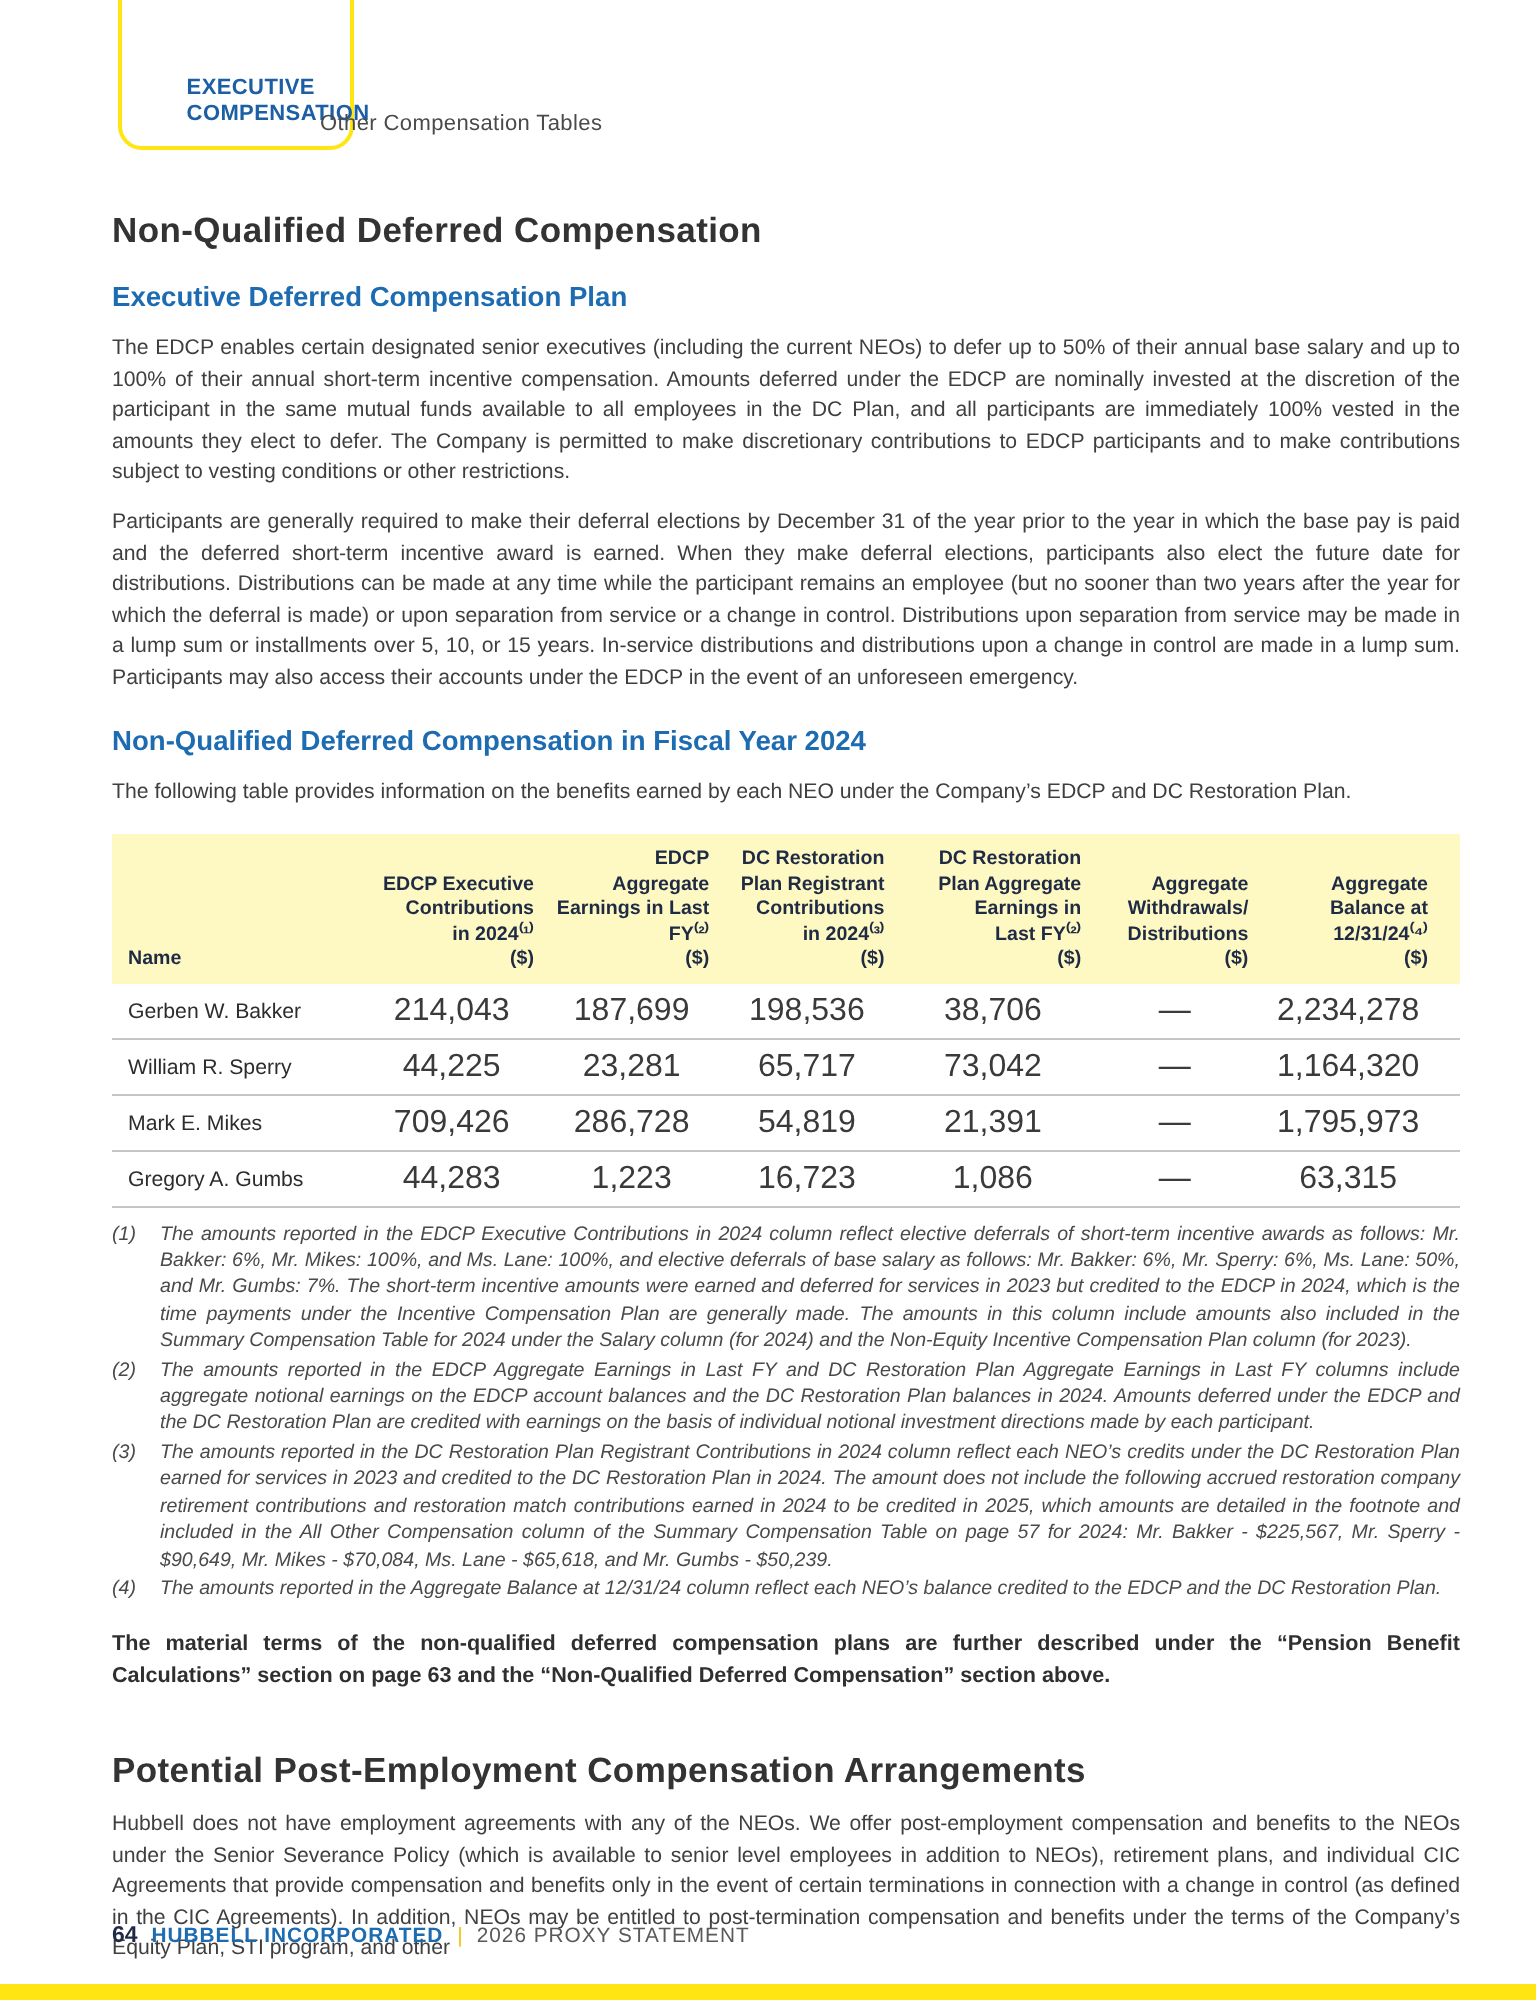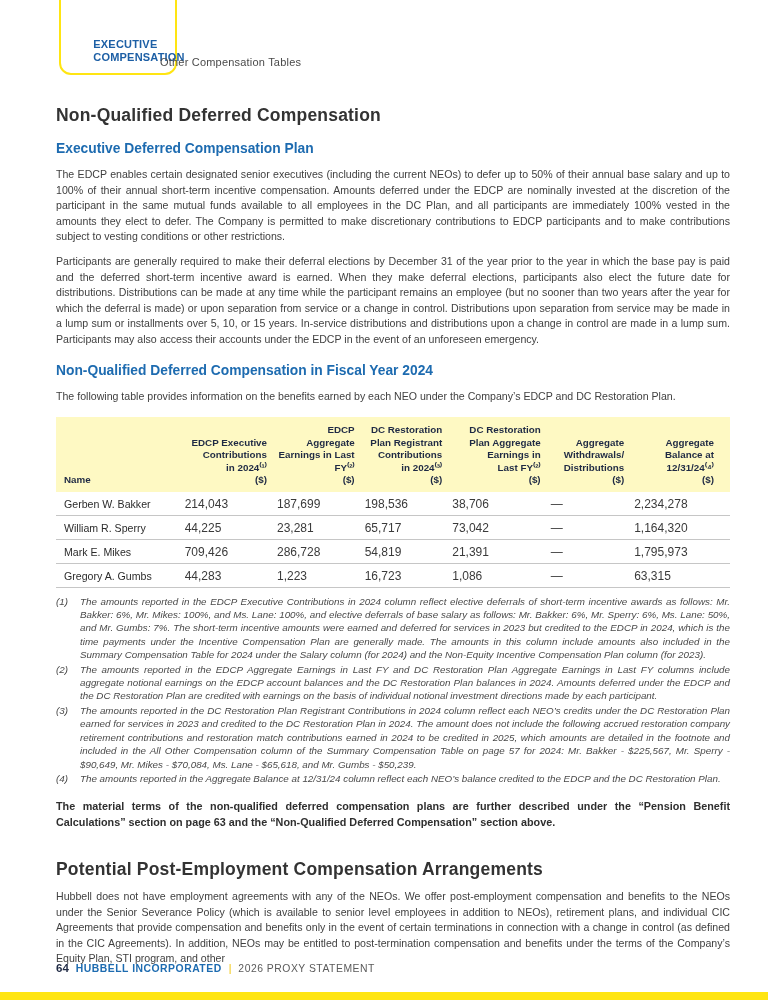--- a/index.html
+++ b/index.html
@@ -53,22 +53,22 @@
   .comp-table thead th {
     background:#fef9c3; color:#1f2a44;
     font-size:9.8px; font-weight:bold; line-height:12.5px;
     text-align:right; vertical-align:bottom;
     padding:7px 6px 5px 4px;
     white-space:pre-line;
   }
   .comp-table thead th.col-name { text-align:left; padding-left:8px; }
   .comp-table thead th.col-last { padding-right:16px; }
   .comp-table tbody td {
-    font-size:12px; color:#3a3a3a;
-    text-align:left; padding:5px 6px 4px 4px;
+    font-size:16px; color:#3a3a3a;
+    text-align:center; padding:5px 6px 4px 4px;
     border-bottom:1px solid #c6c6c6;
     background:#fff;
   }
   .comp-table tbody td.cell-name {
     text-align:left; padding-left:8px; color:#2c2c2c; font-size:10.6px;margin-left:40px;
   }
   .comp-table tbody td.cell-last { padding-right:16px; }
 
   
   .footnotes { margin-top:7px; }

